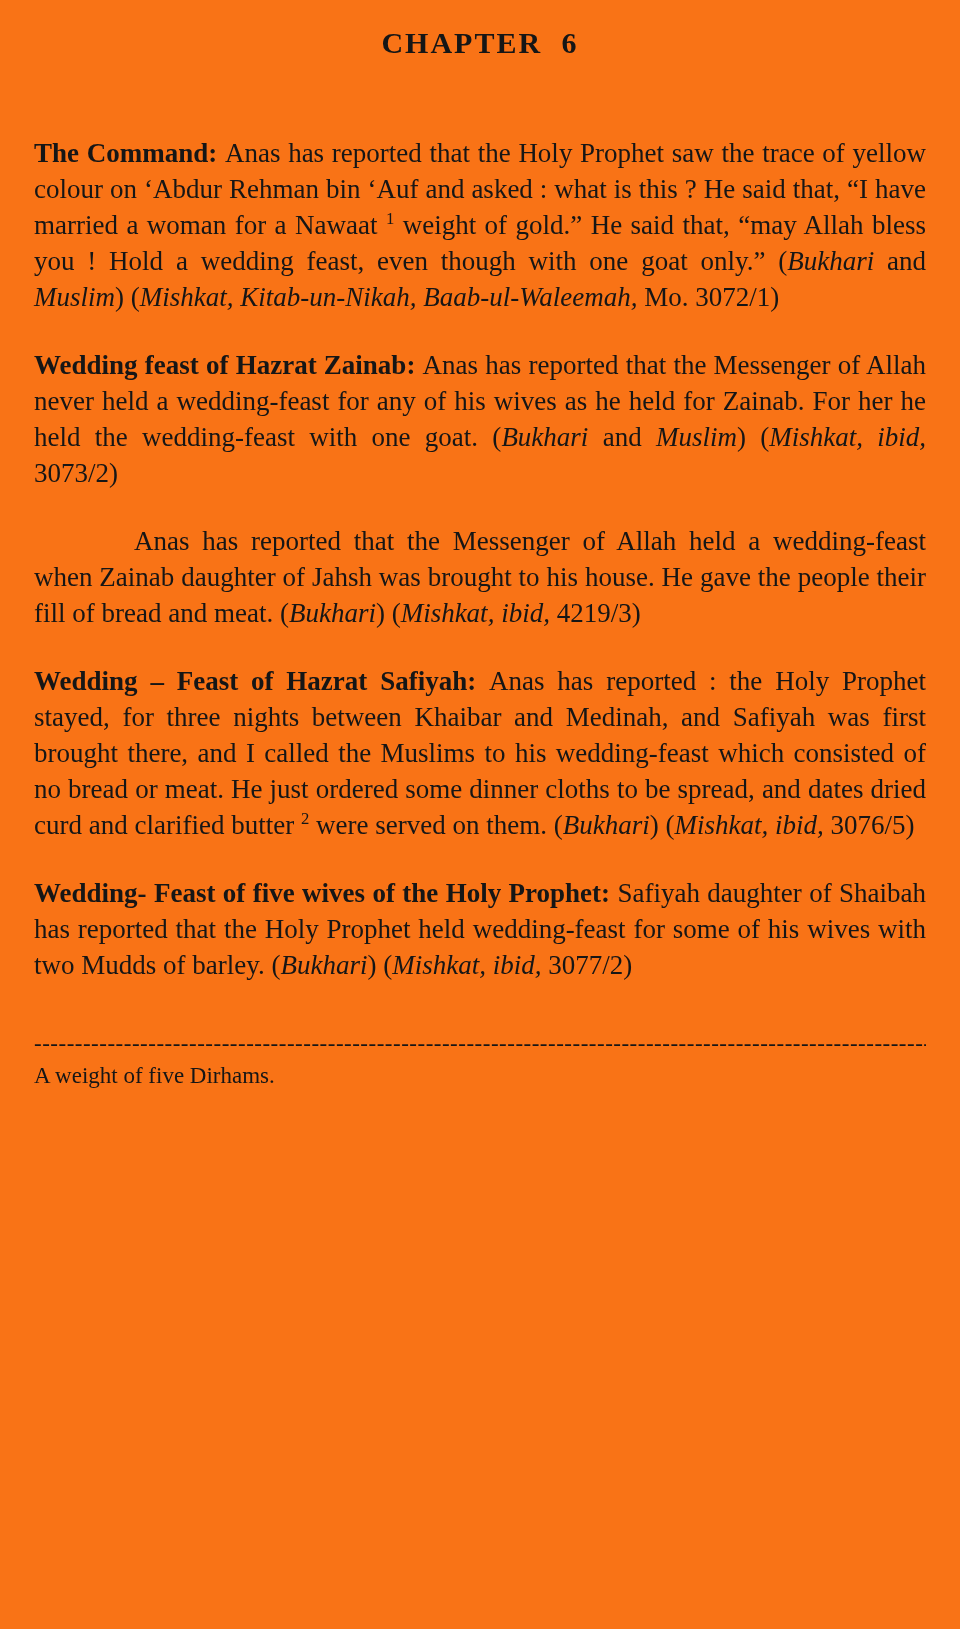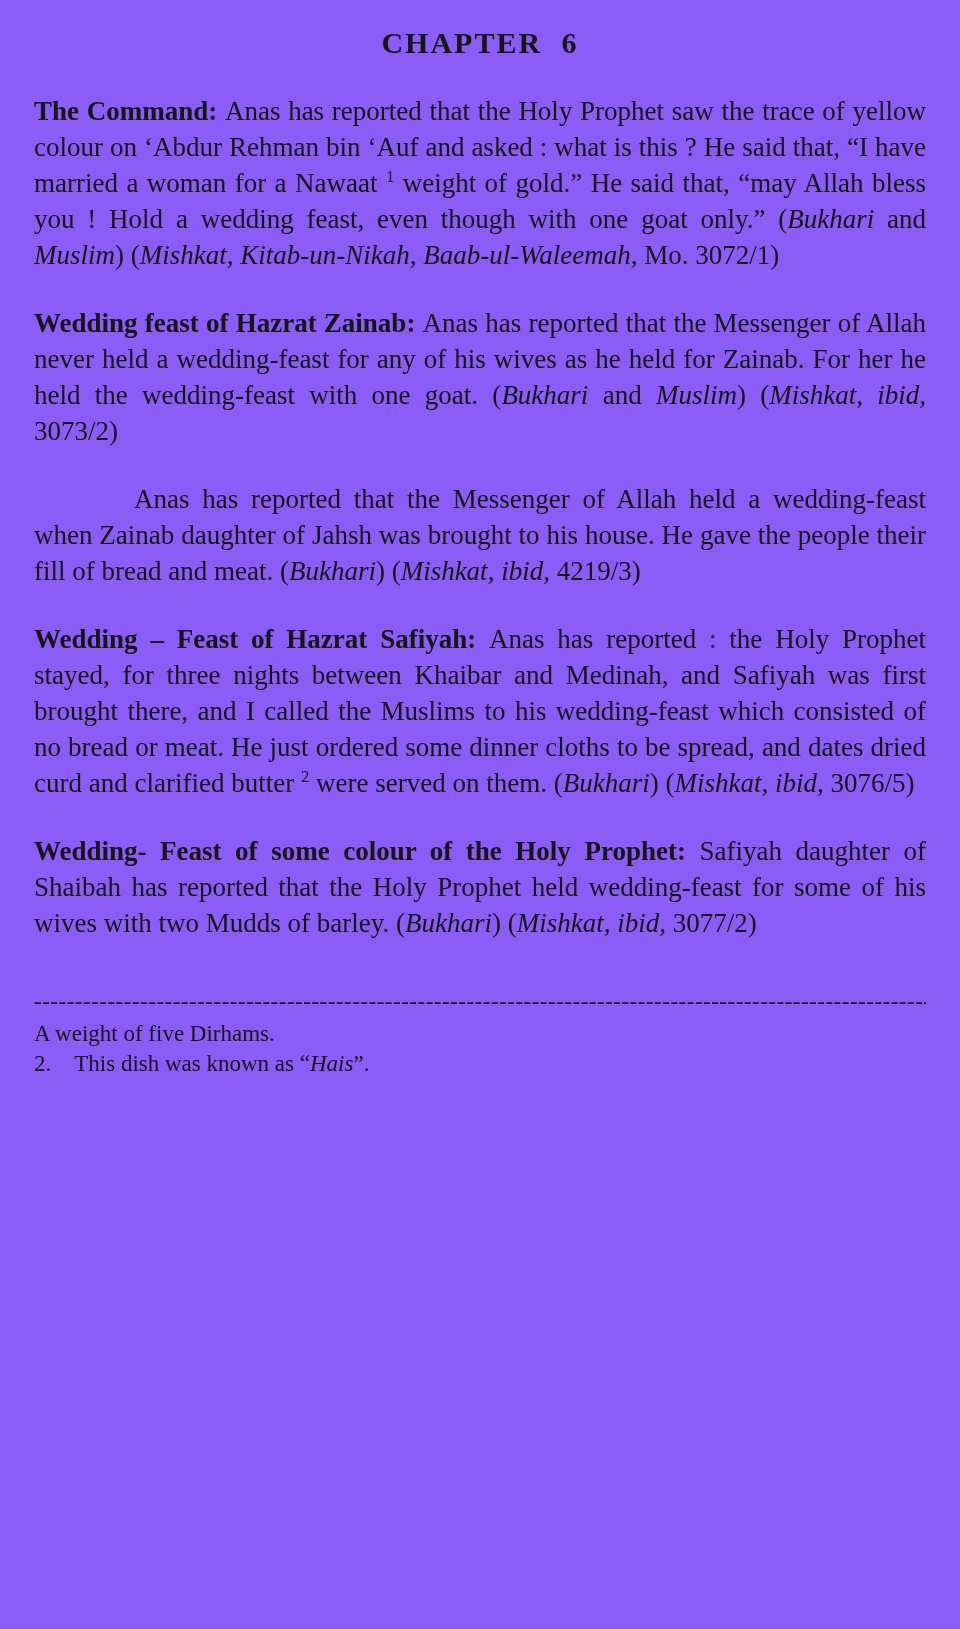--- a/index.html
+++ b/index.html
@@ -4,21 +4,21 @@
 <style>
   html, body {
     margin: 0;
     padding: 0;
     background: #ffffff;
   }
   .page {
     width: 960px;
     height: 1629px;
     margin: 0 auto;
-    background: #8b5cf6;
+    background: #f97316;
     box-sizing: border-box;
     padding: 26px 34px 0 34px;
     font-family: "Liberation Serif", "DejaVu Serif", serif;
     color: #161616;
     overflow: hidden;
   }
   .chapter-title {
     text-align: center;
     font-weight: bold;
     font-size: 30px;
@@ -27,21 +27,21 @@
     word-spacing: 10px;
   }
   .subtitle {
     text-align: center;
     font-weight: bold;
     font-size: 27px;
     letter-spacing: 1.5px;
     margin: 43px 0 0 0;
   }
   .body-text {
-    margin-top: 33px;
+    margin-top: 75px;
   }
   .para {
     font-size: 27px;
     line-height: 36px;
     text-align: justify;
     margin: 0 0 32px 0;
   }
   .para.indent-first {
     text-indent: 100px;
   }
@@ -78,27 +78,26 @@
   <div class="body-text">
 
     <p class="para"><span class="b">The Command: </span><span>Anas has reported that the Holy Prophet saw the trace of yellow colour on ‘Abdur Rehman bin ‘Auf and asked : what is this ? He said that, “I have married a woman for a Nawaat </span><span class="sup">1</span><span> weight of gold.” He said that, “may Allah bless you ! Hold a wedding feast, even though with one goat only.” (</span><span class="i">Bukhari</span><span> and </span><span class="i">Muslim</span><span>) (</span><span class="i">Mishkat, Kitab-un-Nikah, Baab-ul-Waleemah,</span><span> Mo. 3072/1)</span></p>
 
     <p class="para"><span class="b">Wedding feast of Hazrat Zainab: </span><span>Anas has reported that the Messenger of Allah never held a wedding-feast for any of his wives as he held for Zainab. For her he held the wedding-feast with one goat. (</span><span class="i">Bukhari</span><span> and </span><span class="i">Muslim</span><span>) (</span><span class="i">Mishkat, ibid,</span><span> 3073/2)</span></p>
 
     <p class="para indent-first"><span>Anas has reported that the Messenger of Allah held a wedding-feast when Zainab daughter of Jahsh was brought to his house. He gave the people their fill of bread and meat. (</span><span class="i">Bukhari</span><span>) (</span><span class="i">Mishkat, ibid,</span><span> 4219/3)</span></p>
 
     <p class="para"><span class="b">Wedding – Feast of Hazrat Safiyah: </span><span>Anas has reported : the Holy Prophet stayed, for three nights between Khaibar and Medinah, and Safiyah was first brought there, and I called the Muslims to his wedding-feast which consisted of no bread or meat. He just ordered some dinner cloths to be spread, and dates dried curd and clarified butter </span><span class="sup">2</span><span> were served on them. (</span><span class="i">Bukhari</span><span>)  (</span><span class="i">Mishkat, ibid,</span><span> 3076/5)</span></p>
 
-    <p class="para"><span class="b">Wedding- Feast of some colour of the Holy Prophet: </span><span>Safiyah daughter of Shaibah has reported that the Holy Prophet held wedding-feast for some of his wives with two Mudds of barley. (</span><span class="i">Bukhari</span><span>) (</span><span class="i">Mishkat, ibid,</span><span> 3077/2)</span></p>
+    <p class="para"><span class="b">Wedding- Feast of five wives of the Holy Prophet: </span><span>Safiyah daughter of Shaibah has reported that the Holy Prophet held wedding-feast for some of his wives with two Mudds of barley. (</span><span class="i">Bukhari</span><span>) (</span><span class="i">Mishkat, ibid,</span><span> 3077/2)</span></p>
 
   </div>
 
   <div class="footnotes">
 
     <div class="fn-divider">---------------------------------------------------------------------------------------------------------------1.</div>
 
     <div class="fn-item"><span>A weight of five Dirhams.</span></div>
 
-    <div class="fn-item"><span>2.  This dish was known as “</span><span class="i">Hais</span><span>”.</span></div>
 
   </div>
 
 </div>
 
 </body></html>

